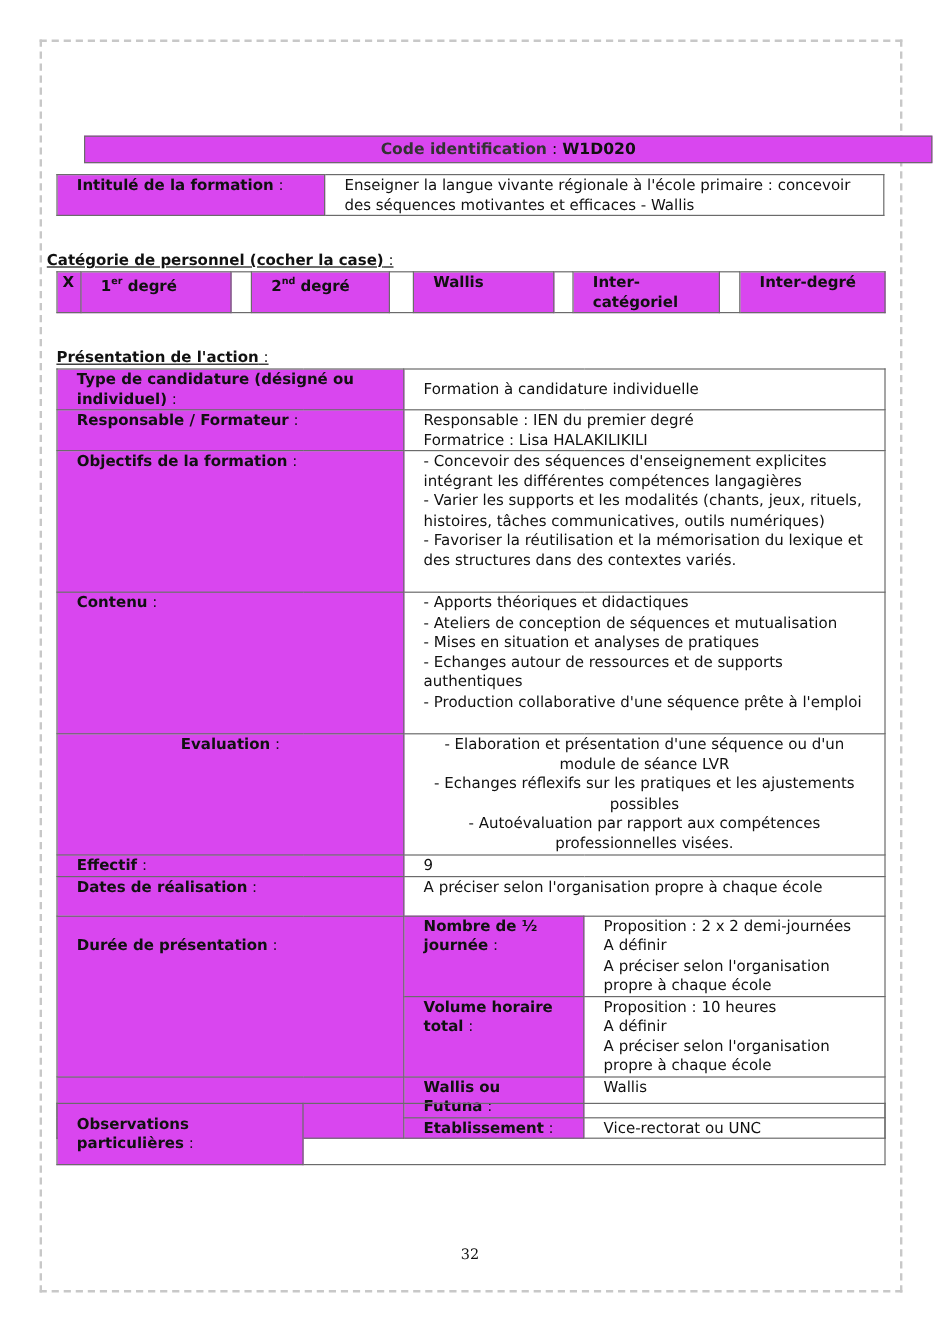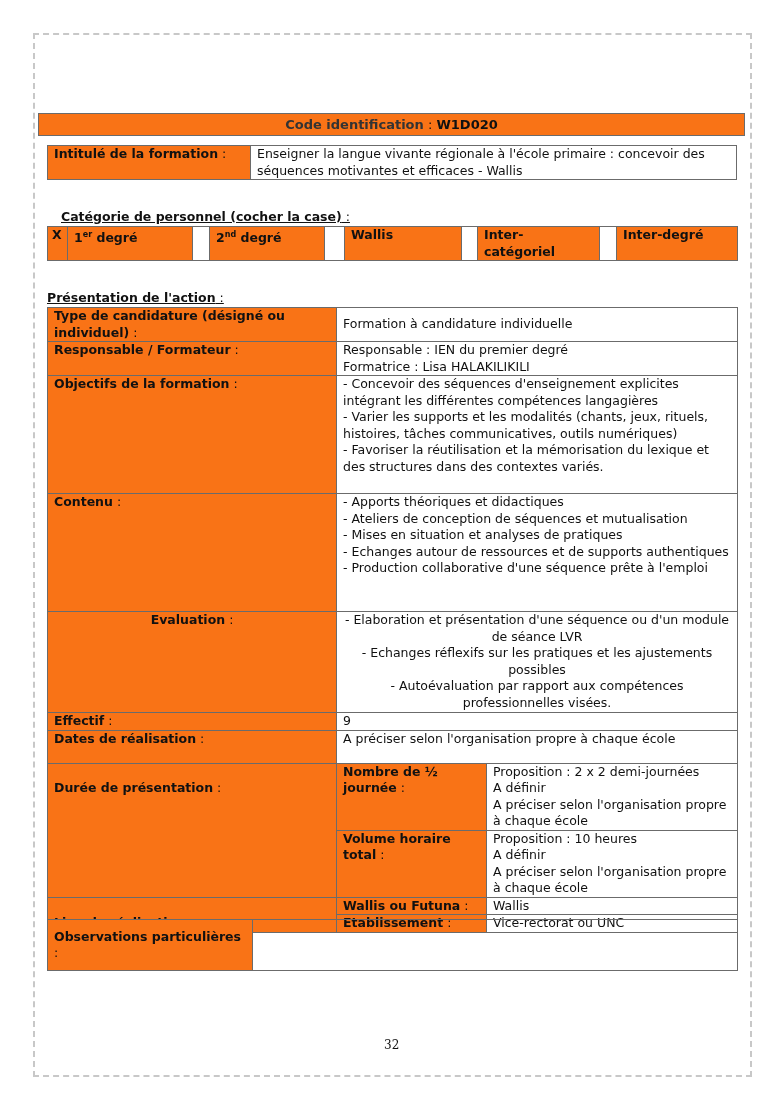--- a/index.html
+++ b/index.html
@@ -1,23 +1,23 @@
 <!DOCTYPE html>
 <html><head>
 <meta charset="utf-8">
 <style>
   html, body { margin: 0; padding: 0; background: #ffffff; }
   body { width: 784px; height: 1107px; position: relative; overflow: hidden;
          font-family: "DejaVu Sans", sans-serif; color: #111; }
   .page-border { position: absolute; left: 33px; top: 33px; width: 715px; height: 1040px;
                  border: 2px dashed #c8c8c8; }
   .abs { position: absolute; }
-  .cream { background: #f97316; }
+  .cream { background: #d946ef; margin-left: 32px; }
   table { border-collapse: collapse; font-size: 12.5px; line-height: 16.5px; }
-  td { border: 1px solid #6b6b6b; padding: 0 6px; vertical-align: top; }
+  td { border: 1px solid #6b6b6b; padding: 0 16px; vertical-align: top; }
   .b { font-weight: bold; }
   .code-box { left: 38px; top: 113px; width: 705px; height: 21px; border: 1px solid #6b6b6b;
               text-align: center; font-size: 13px; line-height: 21px; font-weight: bold; }
   .code-box .lbl { color: #333; }
   .section-title { font-size: 12.5px; font-weight: bold; text-decoration: underline; }
   .section-title .colon { font-weight: normal; text-decoration: none; }
   .page-num { left: 384px; top: 1038px; font-family: "DejaVu Serif", serif; font-size: 12px; }
   .pl { white-space: pre-line; margin-top: 44px; }
   .mid { vertical-align: middle; }
   .bottom { vertical-align: bottom; }
@@ -36,21 +36,21 @@
   <tbody>
       <tr>
     <td class="cream" style="width:190px; height:33px;">
       <span class="b">Intitulé de la formation</span><span> :</span>
     </td>
     <td>Enseigner la langue vivante régionale à l'école primaire : concevoir des séquences motivantes et efficaces - Wallis</td>
   </tr>
 </tbody>
   </table>
 
-<div class="abs section-title" style="left:61px; top:209px;text-align:right;">
+<div class="abs section-title" style="left:39px; top:209px;text-align:right;">
   <span>Catégorie de personnel (cocher la case)</span><span class="colon"> :</span>
 </div>
 <table class="abs" style="left:47px; top:226px; width:690px; table-layout:fixed;">
   <colgroup>
     <col style="width:20px">
       <col style="width:125px">
       <col style="width:17px">
       <col style="width:115px">
     <col style="width:20px">
       <col style="width:117px">

